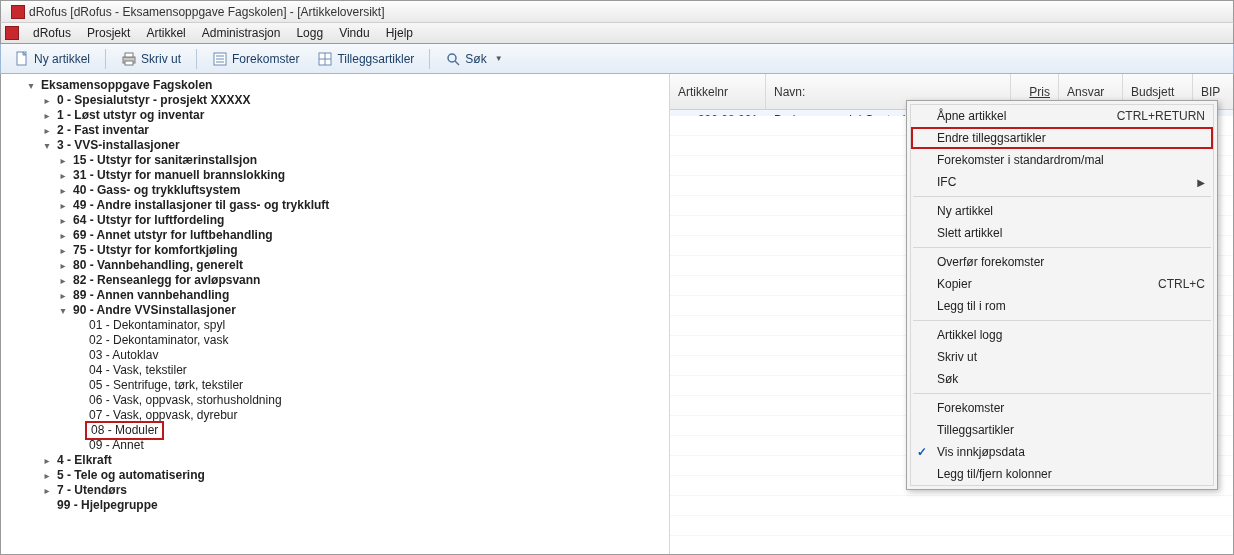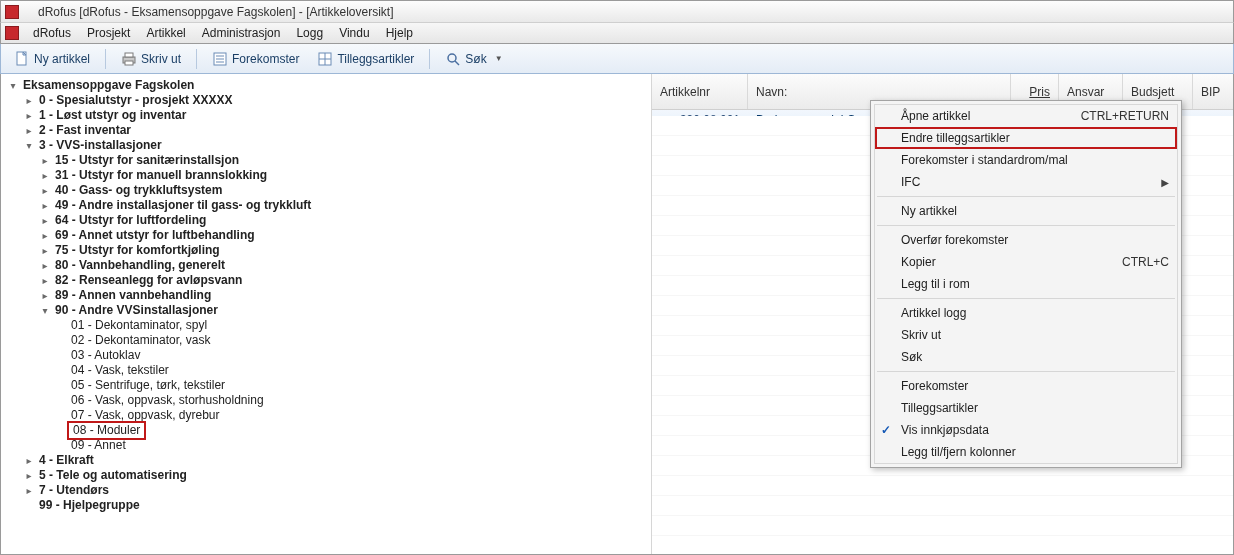--- a/index.html
+++ b/index.html
@@ -1,36 +1,36 @@
 <!DOCTYPE html>
 <html><head>
 <meta charset="utf-8">
 <style>
 * { box-sizing: border-box; margin: 0; padding: 0; font-family: "Segoe UI", Tahoma, sans-serif; font-size: 12px; }
 body { background: #fff; width: 1234px; height: 555px; overflow: hidden; position: relative; }
 
 
-.titlebar { background: linear-gradient(#fdfdfd,#e9e9e9); border: 1px solid #9a9a9a; border-bottom: none; height: 22px; display: flex; align-items: center; padding: 0 4px; gap: 15px; }
+.titlebar { background: linear-gradient(#fdfdfd,#e9e9e9); border: 1px solid #9a9a9a; border-bottom: none; height: 22px; display: flex; align-items: center; padding: 0 10px; }
 .titlebar .appicon { width: 14px; height: 14px; background: #c7282d; border: 1px solid #8a1a1e; margin-right: 4px; }
 .titlebar .title { color: #333; }
 
 
 .menubar { background: linear-gradient(#f7f7f7,#e6e6e6); border: 1px solid #9a9a9a; border-top: 1px solid #cfcfcf; height: 22px; display: flex; align-items: center; padding: 0 4px; text-align: center; }
 .menubar .appicon { width: 14px; height: 14px; background: #c7282d; border: 1px solid #8a1a1e; margin-right: 6px; }
 .menubar .menuitem { padding: 2px 8px; color: #222; cursor: default; }
 
 
 .toolbar { background: linear-gradient(#f6f9fc,#e4ecf6); border: 1px solid #9db7d6; border-top: none; height: 30px; display: flex; align-items: center; padding: 0 6px; gap: 4px; }
 .tbtn { display: inline-flex; align-items: center; gap: 4px; padding: 3px 6px; border: 1px solid transparent; border-radius: 2px; cursor: default; color: #1b3f66; }
 .tbtn .ico { width: 16px; height: 16px; display: inline-block; }
 .sep { width: 1px; height: 20px; background: #b7c9df; margin: 0 4px; }
 
 
 .main { display: flex; height: calc(555px - 22px - 22px - 30px); border-left: 1px solid #9a9a9a; border-right: 1px solid #9a9a9a; border-bottom: 1px solid #9a9a9a; }
-.leftpane { width: 650px; overflow: auto; padding: 4px 2px; }
+.leftpane { width: 650px; overflow: auto; padding: 4px 2px; margin-left: 18px; }
 .rightpane { flex: 1; border-left: 1px solid #d6d6d6; position: relative; overflow: hidden; }
 
 
 .tree { color: #222; }
 .tree ul { list-style: none; padding-left: 16px; }
 .tree > ul { padding-left: 4px; }
 .node { display: flex; align-items: center; height: 15px; line-height: 15px; white-space: nowrap; cursor: default; }
 .twist { width: 12px; height: 12px; margin-right: 2px; color: #6a6a6a; font-size: 10px; display: inline-flex; align-items: center; justify-content: center; }
 .twist.exp::before { content: "▾"; }
 .twist.col::before { content: "▸"; }
@@ -57,21 +57,21 @@
 .gc.c2 { flex: 1; }
 .gc.c3 { width: 48px; }
 .gc.c4 { width: 64px; }
 .gc.c5 { width: 70px; }
 .gc.c6 { width: 40px; }
 
 
 .emptygrid { position: absolute; top: 42px; left: 0; right: 0; bottom: 0; background: repeating-linear-gradient(#fff,#fff 19px,#f6f6f6 19px,#f6f6f6 20px); }
 
 
-.ctxmenu { position: absolute; top: 26px; left: 218px; width: 312px; background: #f4f4f4; border: 1px solid #a3a3a3; box-shadow: 2px 2px 6px rgba(0,0,0,.25); padding: 3px; z-index: 20; }
+.ctxmenu { position: absolute; top: 26px; left: 236px; width: 312px; background: #f4f4f4; border: 1px solid #a3a3a3; box-shadow: 2px 2px 6px rgba(0,0,0,.25); padding: 3px; z-index: 20; }
 .ctxmenu .inner { border: 1px solid #d8d8d8; background: #f4f4f4; }
 .ctxitem { display: flex; align-items: center; height: 22px; padding: 0 8px 0 26px; color: #222; cursor: default; position: relative; }
 .ctxitem .shortcut { margin-left: auto; color: #333; }
 .ctxitem .chev { margin-left: auto; color: #444; font-size: 10px; }
 .ctxitem.hl { outline: 2px solid #c01818; outline-offset: -2px; }
 .ctxsep { height: 1px; background: #d6d6d6; margin: 3px 2px; }
 .ctxcheck { position: absolute; left: 6px; color: #1458b5; font-weight: bold; }
 
 
 svg { display: block; }
@@ -372,20 +372,23 @@
           <span>Forekomster i standardrom/mal</span>
         </div>
         <div class="ctxitem">
           <span>IFC</span>
           <span class="chev">▶</span>
         </div>
         <div class="ctxsep"></div>
         <div class="ctxitem">
             <span>Ny artikkel</span>
           </div>
+        <div class="ctxitem">
+            <span>Slett artikkel</span>
+          </div>
         <div class="ctxsep"></div>
         <div class="ctxitem">
             <span>Overfør forekomster</span>
           </div>
         <div class="ctxitem">
           <span>Kopier</span>
           <span class="shortcut">CTRL+C</span>
         </div>
         <div class="ctxitem">
             <span>Legg til i rom</span>

